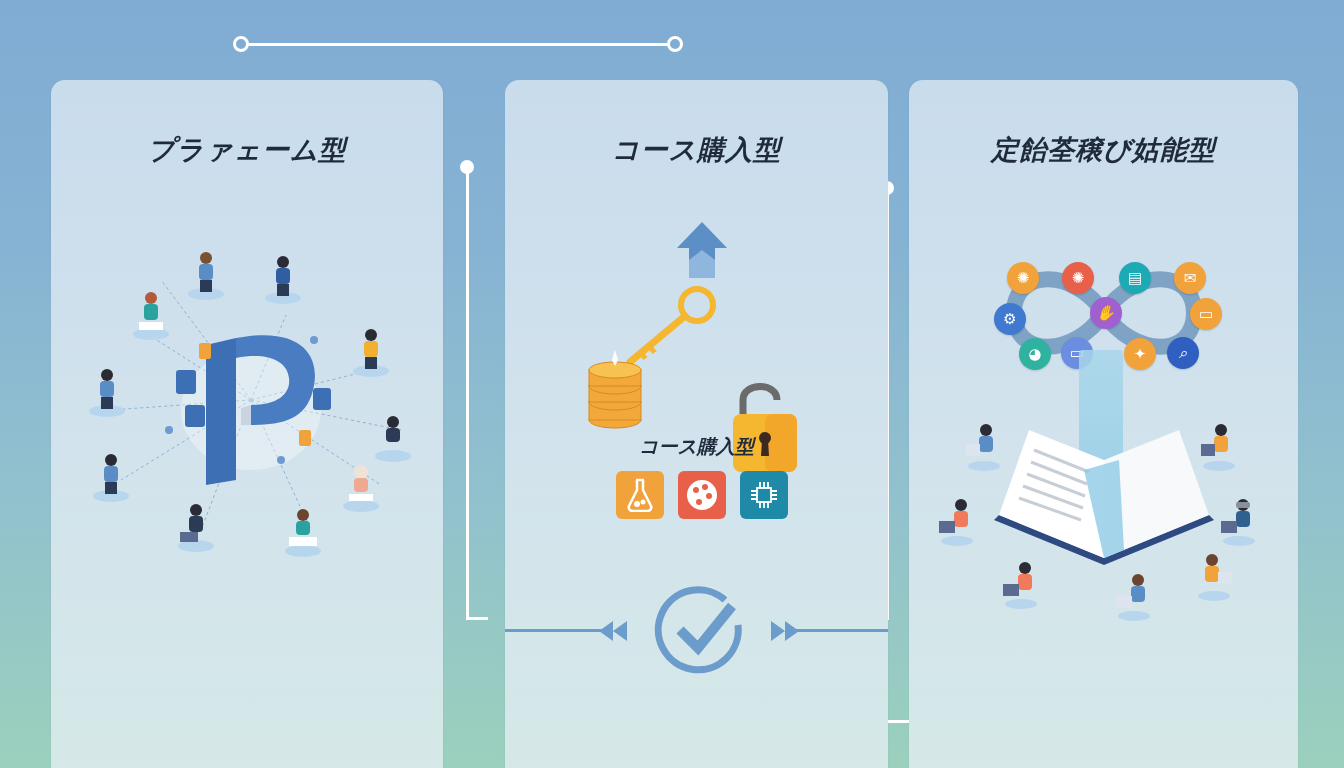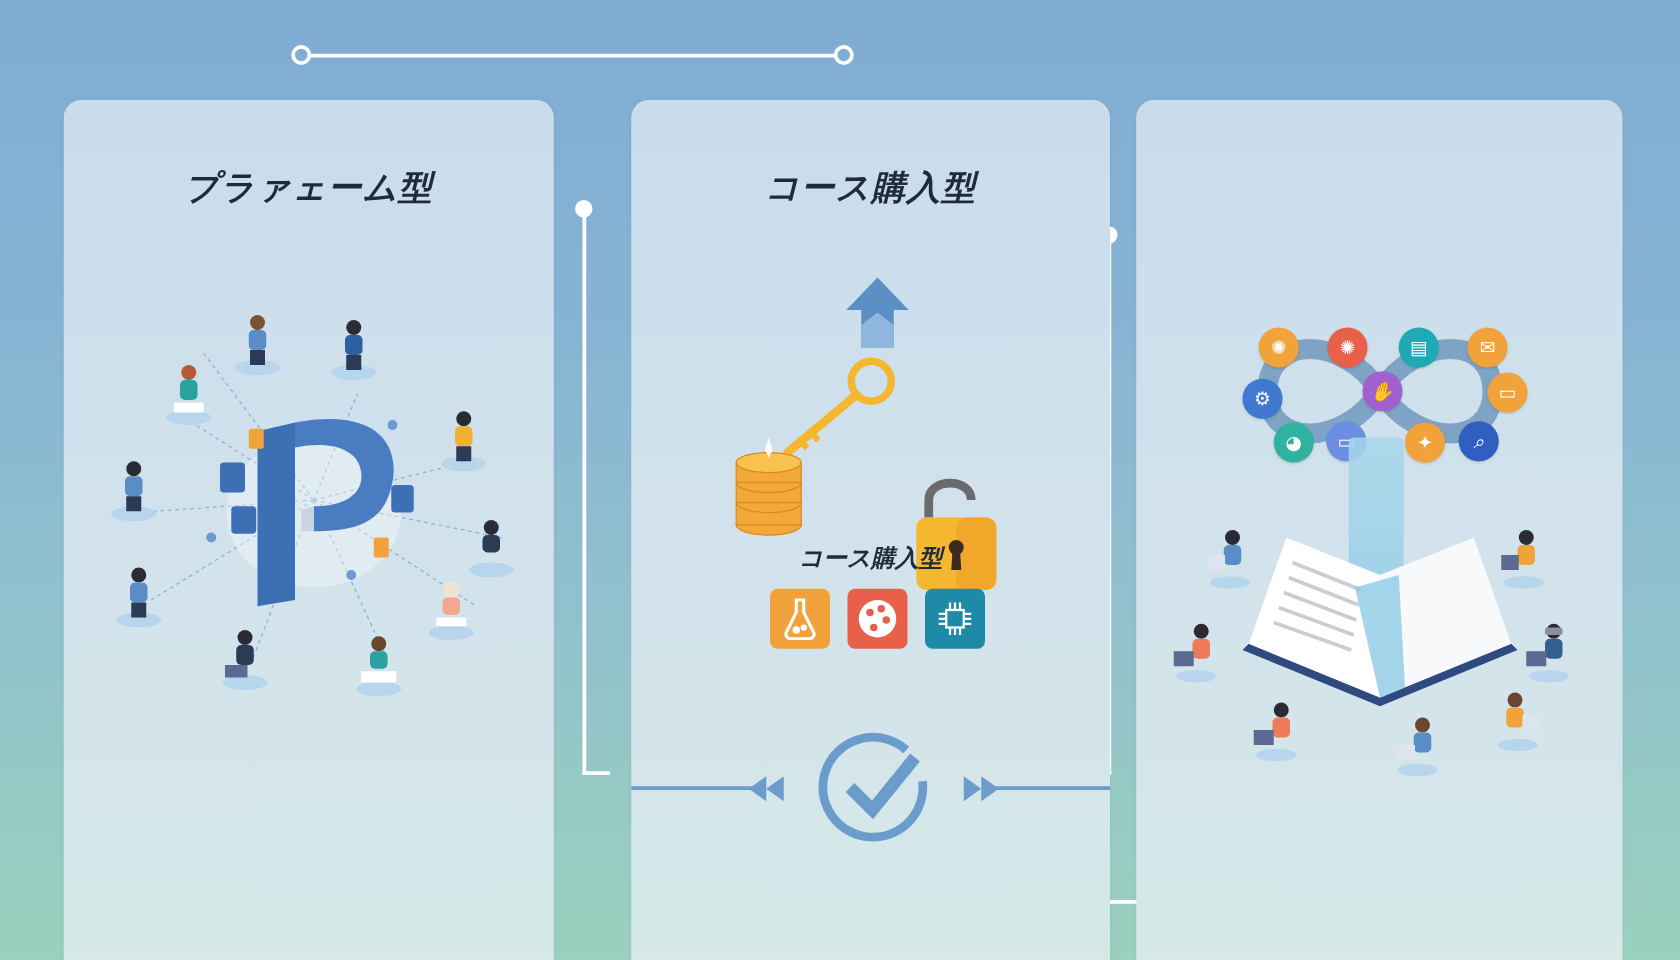--- a/index.html
+++ b/index.html
@@ -220,20 +220,21 @@
     <path d="M75 20 A40 40 0 1 0 88 45" fill="none" stroke="#6c9ccb" stroke-width="7"></path>
     <path d="M30 50 L48 68 L82 26" fill="none" stroke="#6c9ccb" stroke-width="10"></path>
   </svg>
   <svg class="abs" style="left:264px; top:539px;" width="30" height="24" viewBox="0 0 30 24">
       <path d="M2 2 L16 12 L2 22 Z M16 2 L30 12 L16 22 Z" fill="#6c9ccb"></path>
     </svg>
   <div class="hline" style="left:290px; top:549px; width:93px; background:#6c9ccb;"></div>
 </div>
 
 <div class="panel" style="left:909px; width:389px;">
+  <div class="panel-title" style="top:52px;">定飴荃穣び姑能型</div>
 
   <svg class="abs" style="left:85px; top:178px;" width="220" height="110" viewBox="0 0 220 110">
     <path d="M110 55 C80 10 20 10 20 55 C20 100 80 100 110 55 C140 10 200 10 200 55 C200 100 140 100 110 55 Z" fill="none" stroke="#7fa3c4" stroke-width="16"></path>
   </svg>
   <div class="inf-node" style="left:98px; top:182px; background:#f2a23a;">✺</div>
   <div class="inf-node" style="left:153px; top:182px; background:#e8604a;">✺</div>
   <div class="inf-node" style="left:210px; top:182px; background:#1eaab5;">▤</div>
   <div class="inf-node" style="left:265px; top:182px; background:#f2a23a;">✉</div>
   <div class="inf-node" style="left:85px; top:223px; background:#3f7ad0;">⚙</div>
   <div class="inf-node" style="left:181px; top:217px; background:#a060d0;">✋</div>

